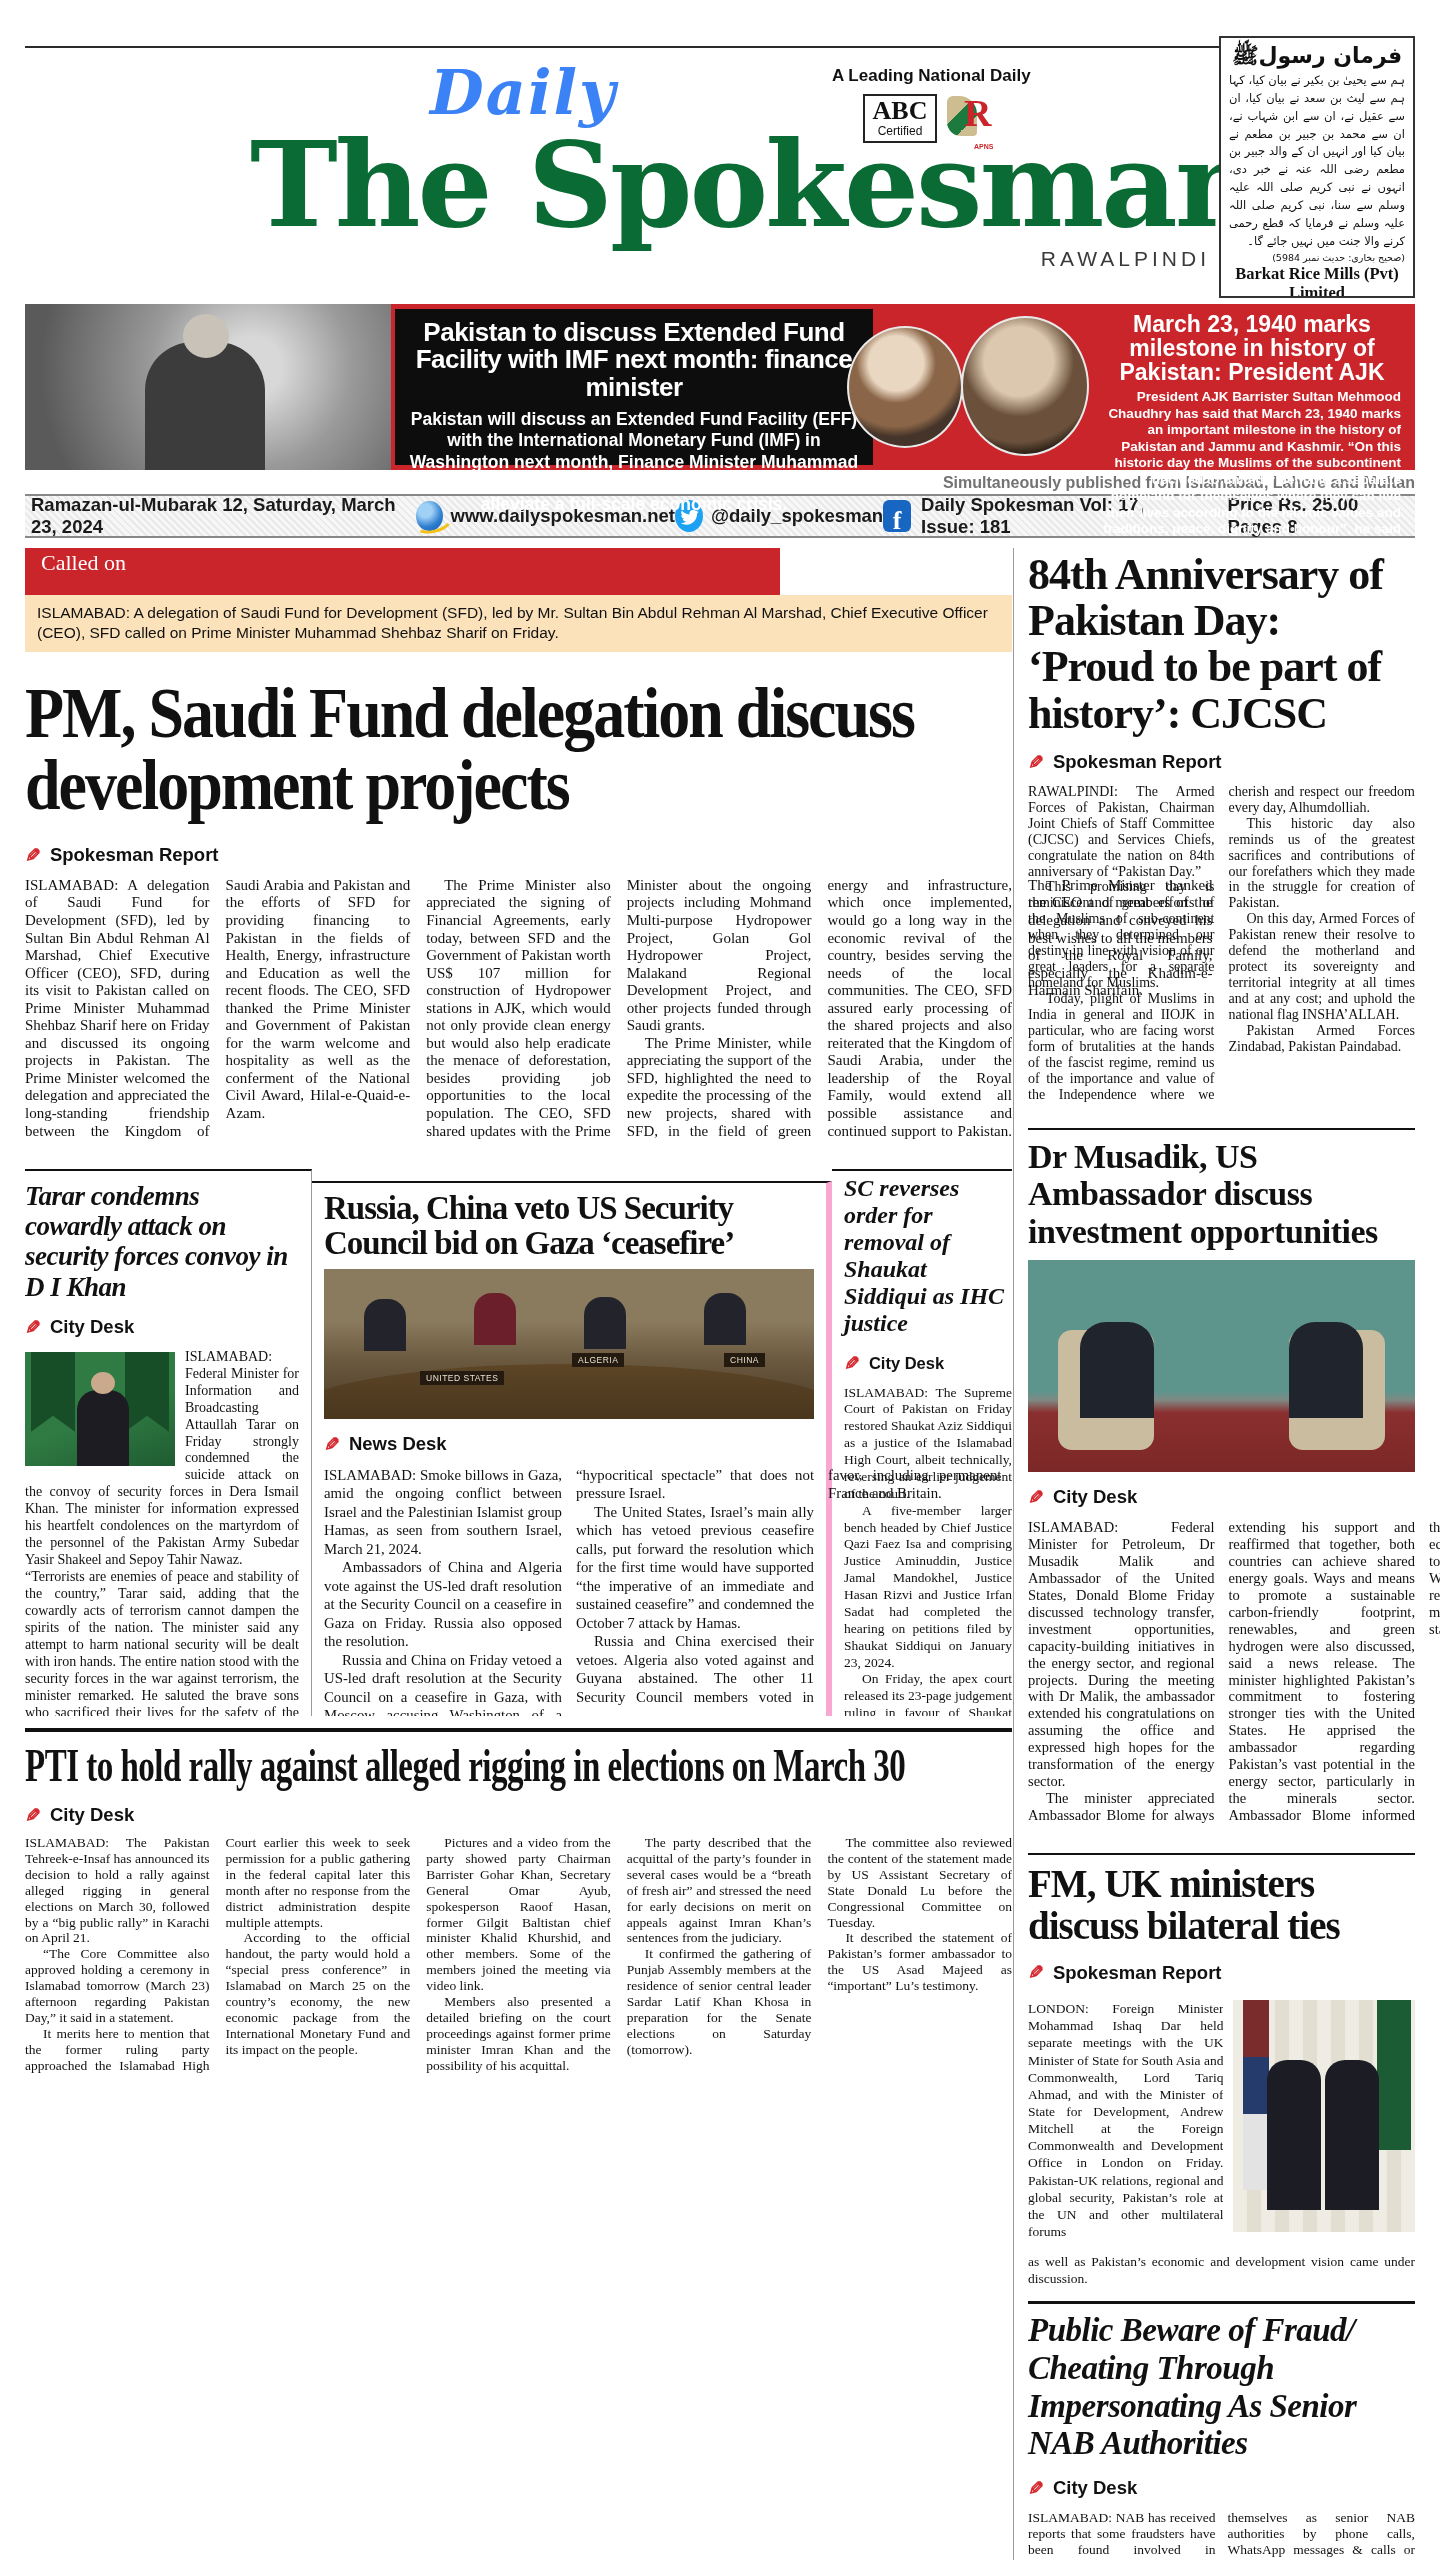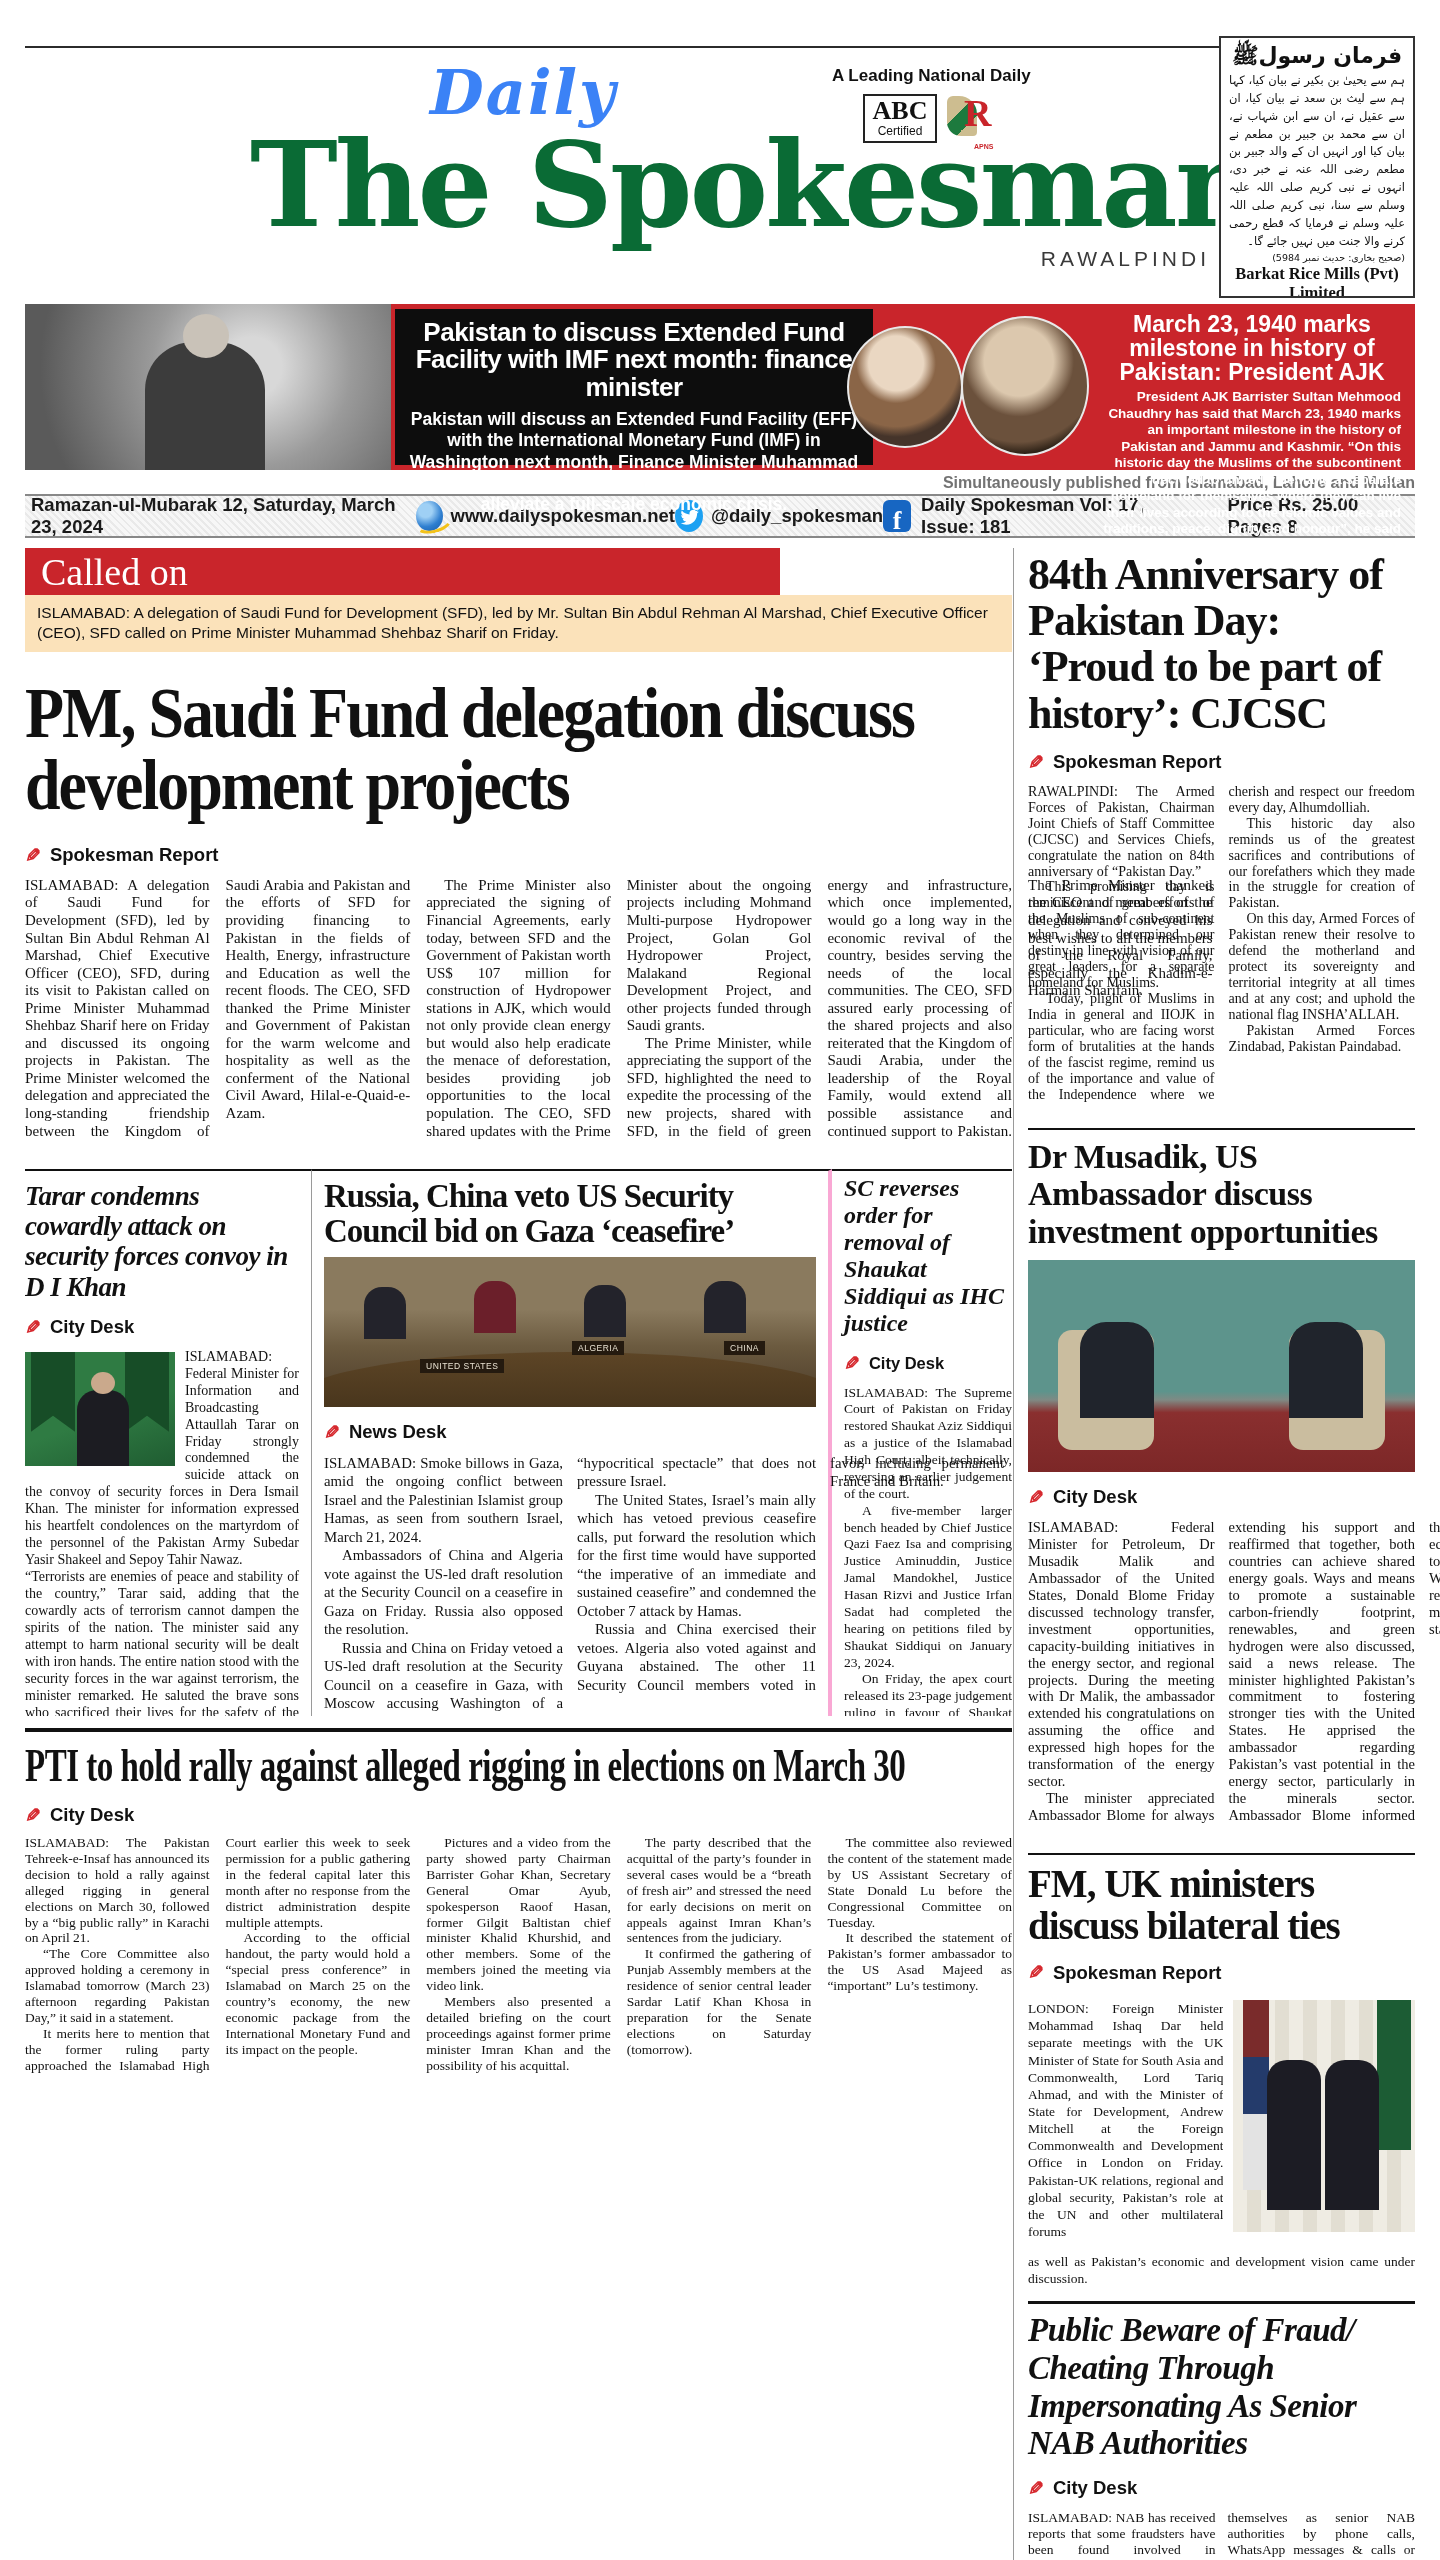--- a/index.html
+++ b/index.html
@@ -94,21 +94,21 @@
      font-family:"Liberation Serif", serif; font-weight:bold; font-size:26px;
      display:flex; align-items:flex-end; justify-content:center; line-height:0.9; margin-right:10px; }
 
   
   .content { display:flex; margin:10px 25px 0 25px; height:2016px; }
   .col-main { width:988px; }
   .col-side { width:402px; border-left:1px solid #9a9a9a; padding-left:14px; margin-left:1px; }
 
   
   .called-bar { width:755px; height:47px; background:#c9252b; color:#fff;
-     font-size:38px; padding:2px 10px 0 16px; font-family:"Liberation Serif", serif; }
+     font-size:22px; padding:2px 10px 0 16px; font-family:"Liberation Serif", serif; }
   .caption-box { background:#fbe2ba; padding:8px 12px; font-family:"Liberation Sans", sans-serif;
      font-size:15.5px; line-height:1.32; }
   .main-photo { position:relative; height:540px; margin-top:2px; overflow:hidden;
      background:linear-gradient(180deg,#d6c9ad 0%, #dccfb4 38%, #c7b694 68%, #b4a181 100%); }
   .mp-plant { position:absolute; left:40px; top:90px; width:150px; height:330px;
      background:radial-gradient(ellipse at 50% 40%, #3f7a3c 0 45%, #23511f 75%); border-radius:45% 55% 40% 60%; }
   .mp-flag { position:absolute; top:0; width:60px; height:230px; background:linear-gradient(180deg,#14522c,#1d6b3a); }
   .mp-couch { position:absolute; left:0; bottom:0; width:300px; height:120px;
      background:#e9e3d2; border-radius:18px 18px 0 0; }
   .mp-table { position:absolute; left:310px; bottom:0; width:420px; height:90px;
@@ -134,21 +134,21 @@
   .it-head { font-style:italic; font-size:27px; line-height:1.12; letter-spacing:-0.5px; margin-top:6px; }
   .tarar-body { font-size:14px; line-height:1.21; text-align:justify; }
   .tarar-photo { float:left; width:150px; height:114px; margin:3px 10px 2px 0;
      background:linear-gradient(160deg,#2f7b43 0 55%, #1f5c31 100%); position:relative; }
   .tarar-photo .flag { position:absolute; top:0; width:44px; height:80px; background:#174d27;
      clip-path:polygon(0 0,100% 0,100% 100%,50% 80%,0 100%); }
   .tarar-photo .man { position:absolute; left:52px; top:38px; width:52px; height:76px;
      background:#1c1c22; border-radius:20px 20px 0 0; }
   .tarar-photo .face { position:absolute; left:66px; top:20px; width:24px; height:22px;
      background:#caa98c; border-radius:50%; }
-  .russia { width:520px; padding:4px 12px 0 12px; border-right:4px solid #f9a8d4; }
+  .russia { width:520px; padding:4px 12px 0 12px; border-right:6px solid #f9a8d4;margin-top:12px; }
   .ru-head { font-weight:bold; font-size:33px; line-height:1.06; letter-spacing:-1px; margin-top:4px; }
   .ru-photo { position:relative; height:150px; margin-top:8px; overflow:hidden;
      background:linear-gradient(180deg,#8a7a5e 0 35%, #6b5a3f 60%, #4a3a28 100%); }
   .ru-desk { position:absolute; left:-30px; right:-30px; bottom:-40px; height:95px;
      background:linear-gradient(180deg,#5d4526,#3a2b16); border-radius:50% 50% 0 0; }
   .plate { position:absolute; background:#241a0f; color:#e9e2d2; font-family:"Liberation Sans", sans-serif;
      font-size:8.5px; padding:2px 6px; letter-spacing:0.5px; }
   .ru-fig { position:absolute; width:42px; height:52px; border-radius:18px 18px 0 0; background:#23232b; }
   .ru-body { column-count:2; column-gap:14px; height:262px; column-fill:auto;
      font-size:14.8px; line-height:1.25; text-align:justify; }

